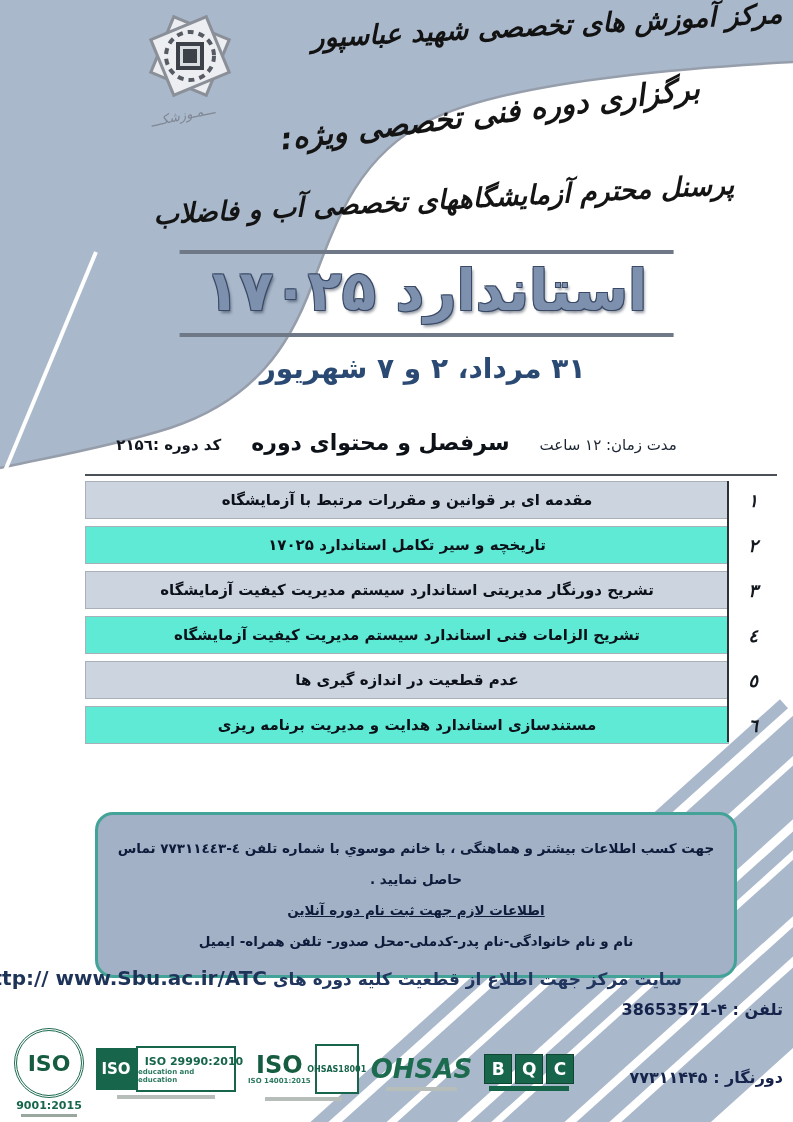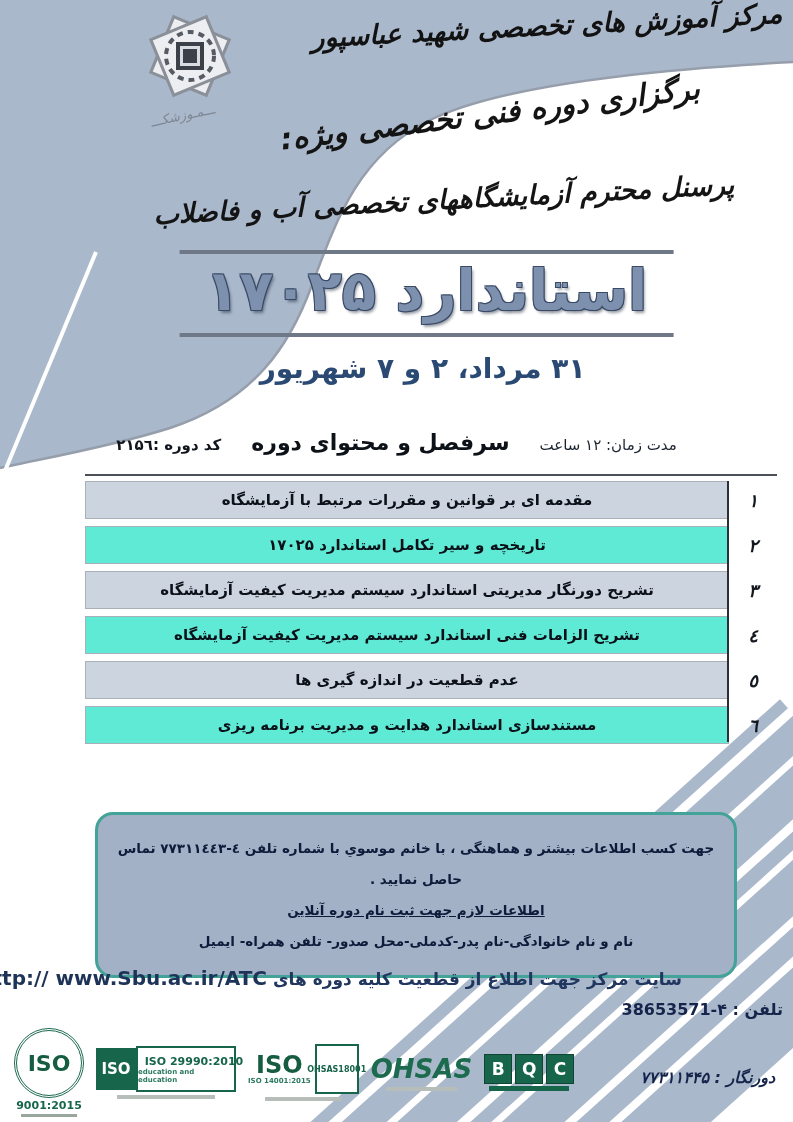--- a/index.html
+++ b/index.html
@@ -73,21 +73,21 @@
   .website-line .url{font-size:20px;font-weight:bold;color:#1d3358;}
 
   .stripes{position:absolute;right:-150px;bottom:-120px;width:660px;height:470px;z-index:1;
     transform:rotate(-42deg);transform-origin:50% 50%;}
   .stripes .s{width:100%;background:#a9b8cb;}
   .stripes .g{width:100%;background:transparent;}
 
   .phone-label,.fax-label{position:absolute;z-index:5;direction:rtl;white-space:nowrap;
     font-size:16px;font-weight:bold;color:#16244c;}
   .phone-label{top:1000px;right:10px;}
-  .fax-label{top:1068px;right:18px;font-style:italic;}
+  .fax-label{top:1068px;right:10px;}
 
   
   .logos{position:absolute;top:1028px;left:14px;z-index:3;display:flex;align-items:center;gap:12px;}
   .logo-iso9001{display:flex;flex-direction:column;align-items:center;}
   .logo-iso9001 .circ{width:64px;height:64px;border-radius:50%;border:3px double #1d6b4f;
     display:flex;align-items:center;justify-content:center;
     font-size:22px;font-weight:bold;color:#155c40;background:#fff;}
   .logo-iso9001 .cert{font-size:11px;font-weight:bold;color:#17654a;margin-top:1px;}
   .logo-iso9001 .bar{width:56px;height:3px;background:#9aa79f;margin-top:2px;}
 

